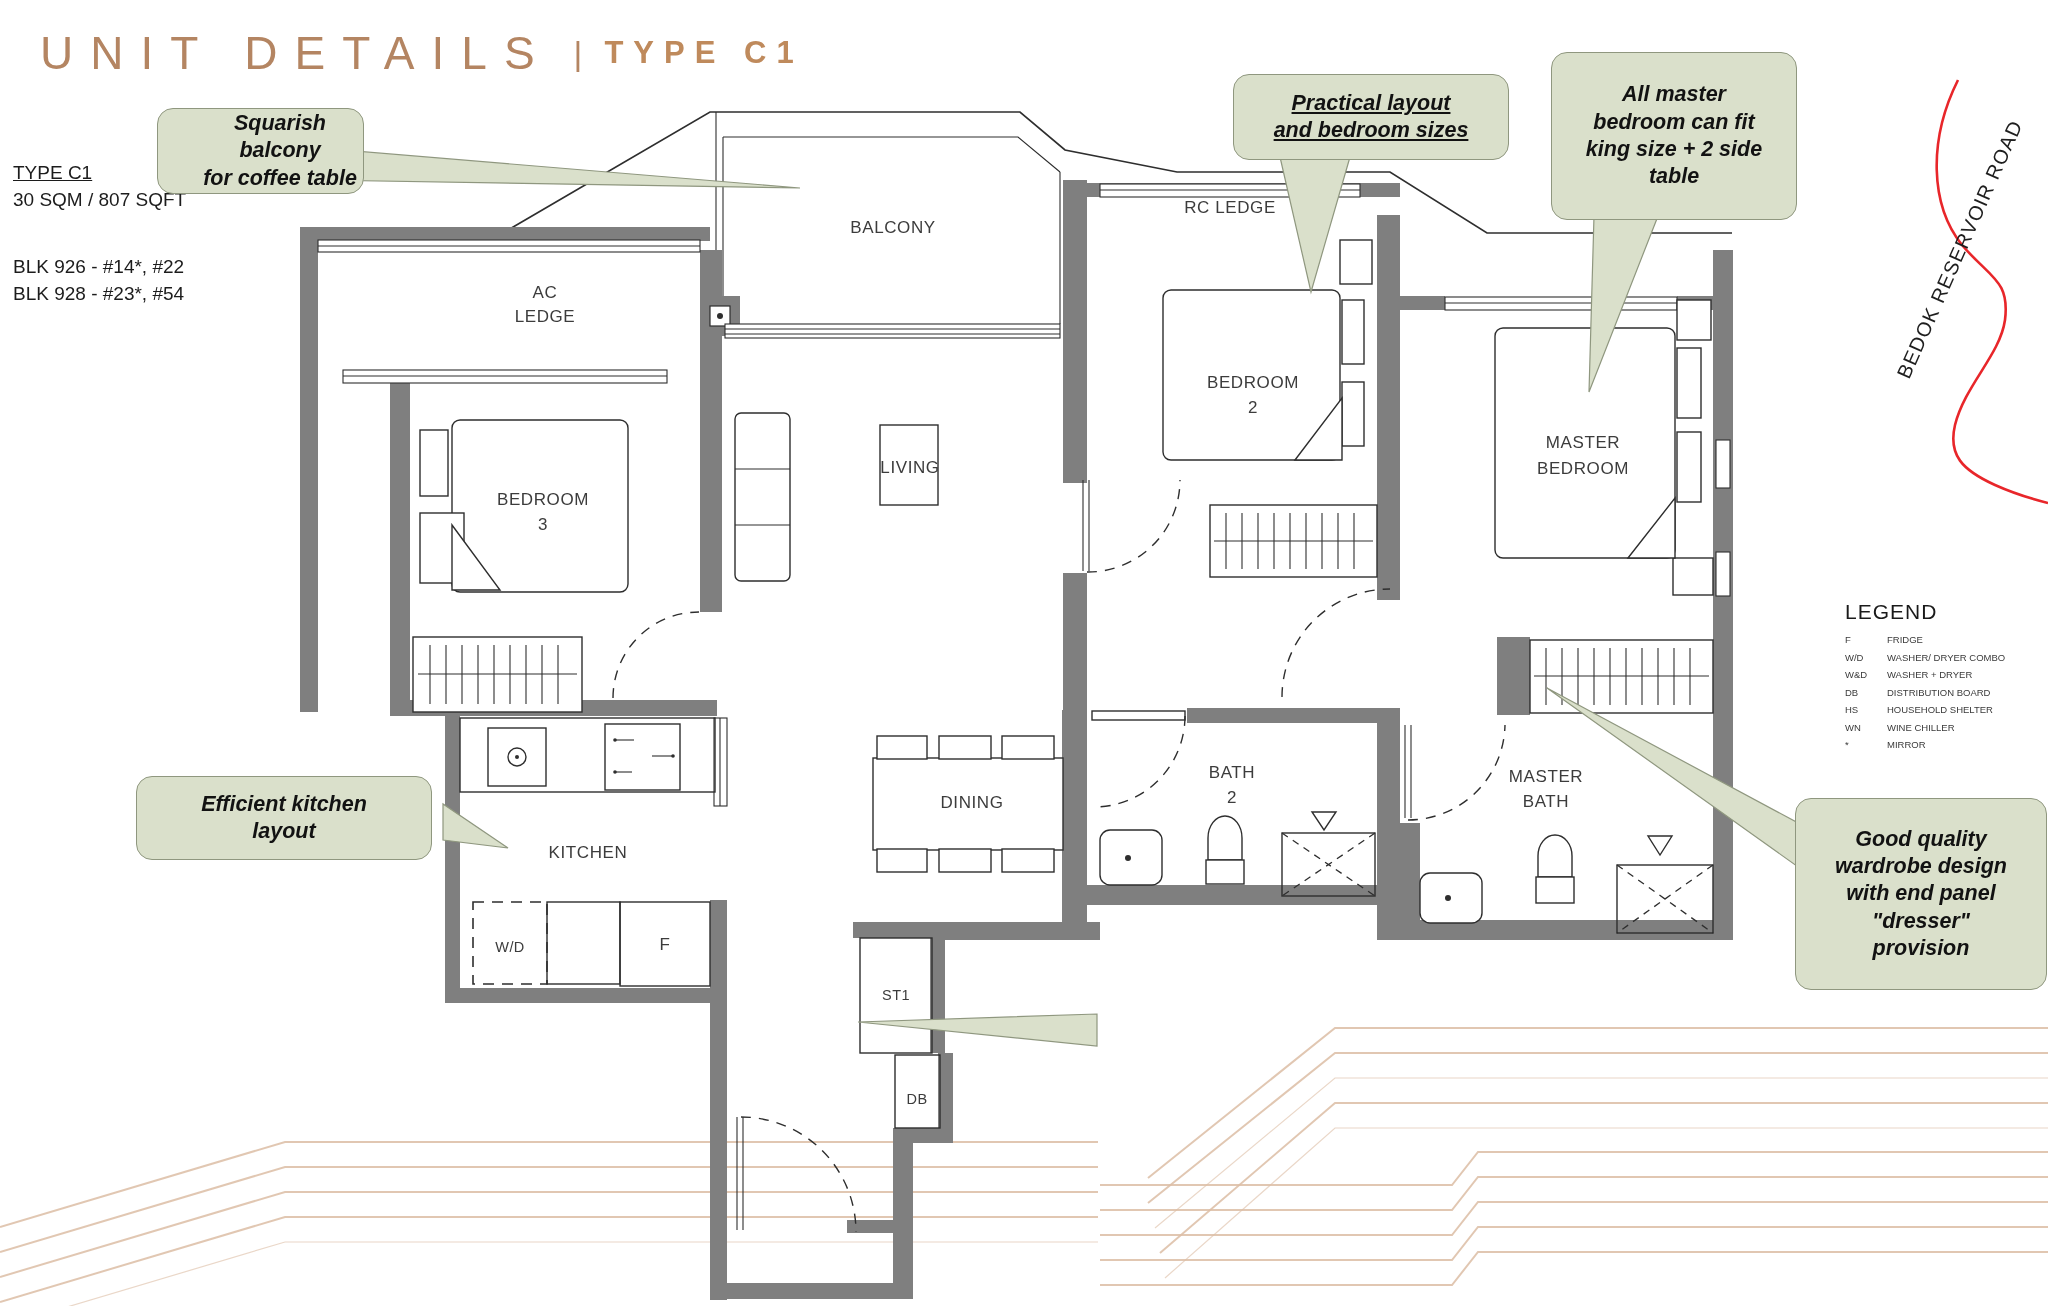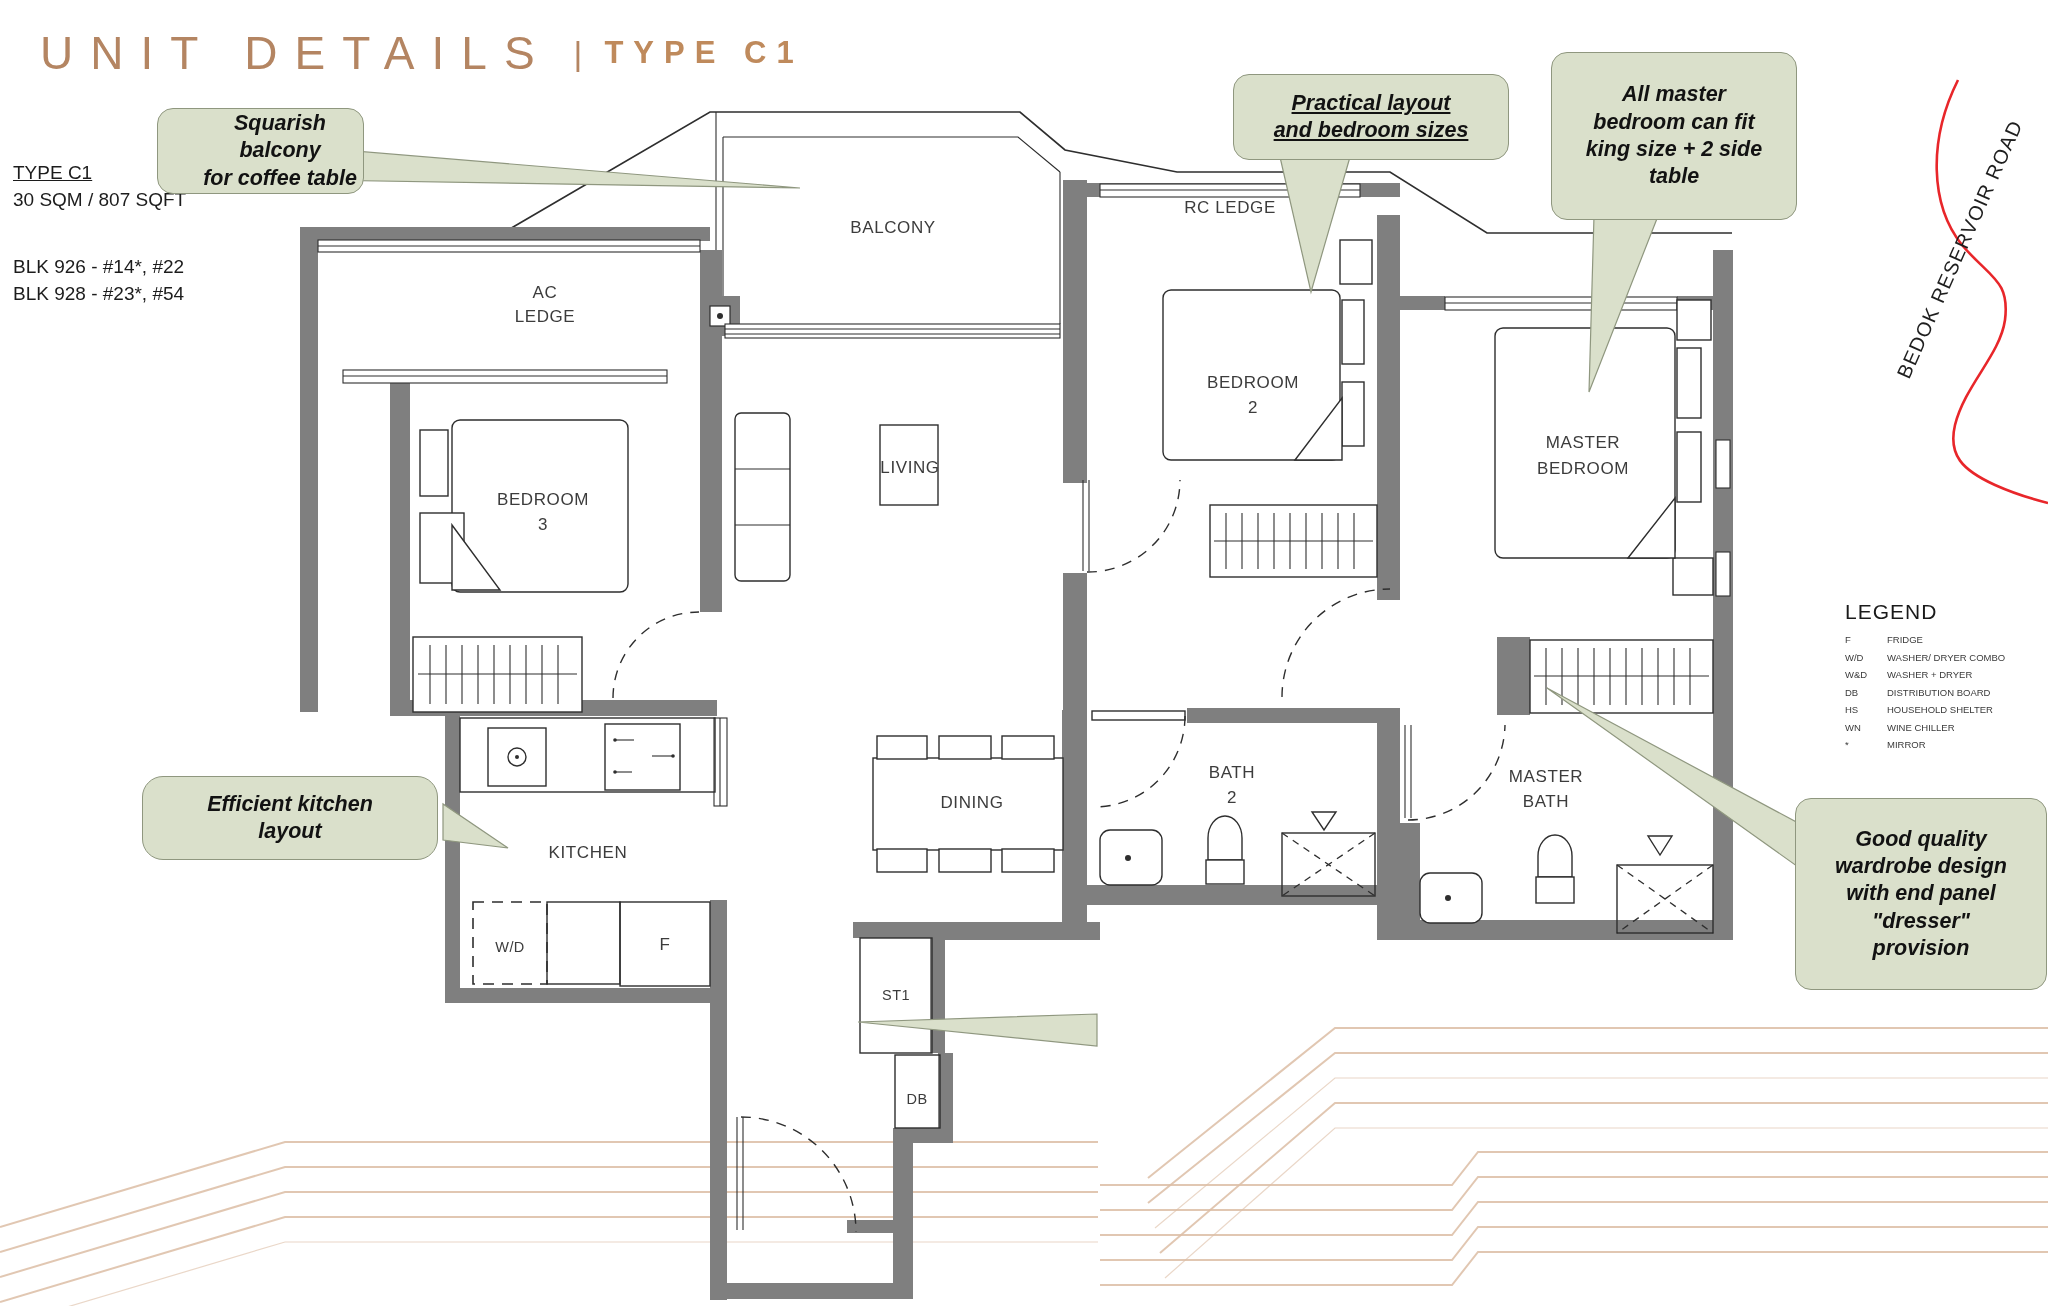--- a/index.html
+++ b/index.html
@@ -387,21 +387,21 @@
   <div class="callout" style="left:1233px;top:74px;width:274px;height:84px;text-decoration:underline;">
     <div>Practical layout</div>
     <div>and bedroom sizes</div>
   </div>
   <div class="callout" style="left:1551px;top:52px;width:244px;height:166px;text-align:right;">
     <div>All master</div>
     <div>bedroom can fit</div>
     <div>king size + 2 side</div>
     <div>table</div>
   </div>
-  <div class="callout" style="left:142px;top:776px;width:294px;height:82px;border-radius:21px;">
+  <div class="callout" style="left:136px;top:776px;width:294px;height:82px;">
     <div>Efficient kitchen</div>
     <div>layout</div>
   </div>
   <div class="callout" style="left:1795px;top:798px;width:250px;height:190px;">
     <div>Good quality</div>
     <div>wardrobe design</div>
     <div>with end panel</div>
     <div>"dresser"</div>
     <div>provision</div>
   </div>

